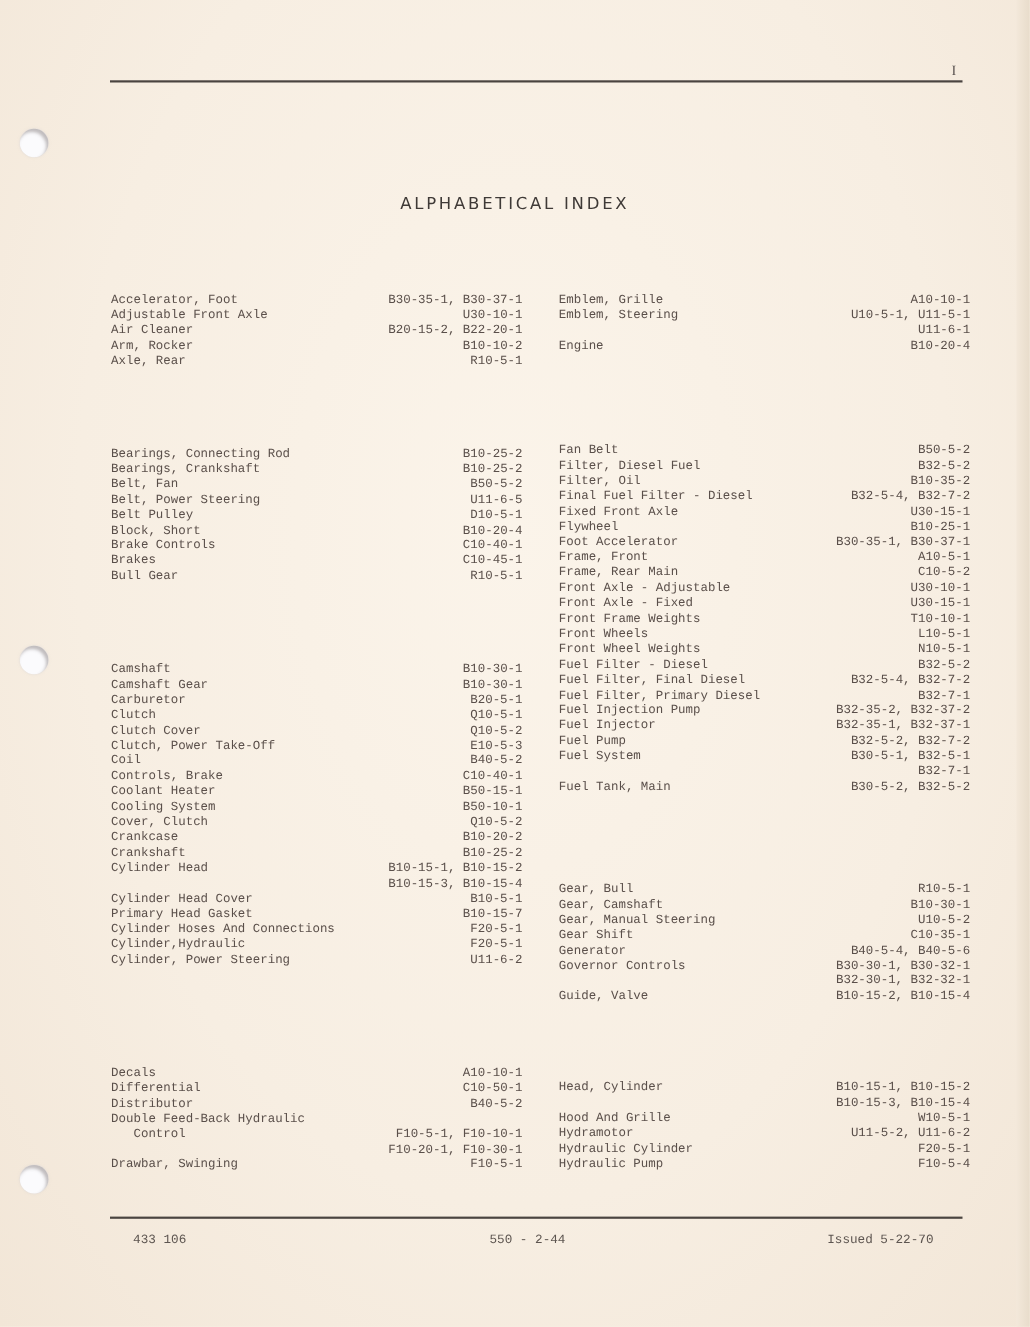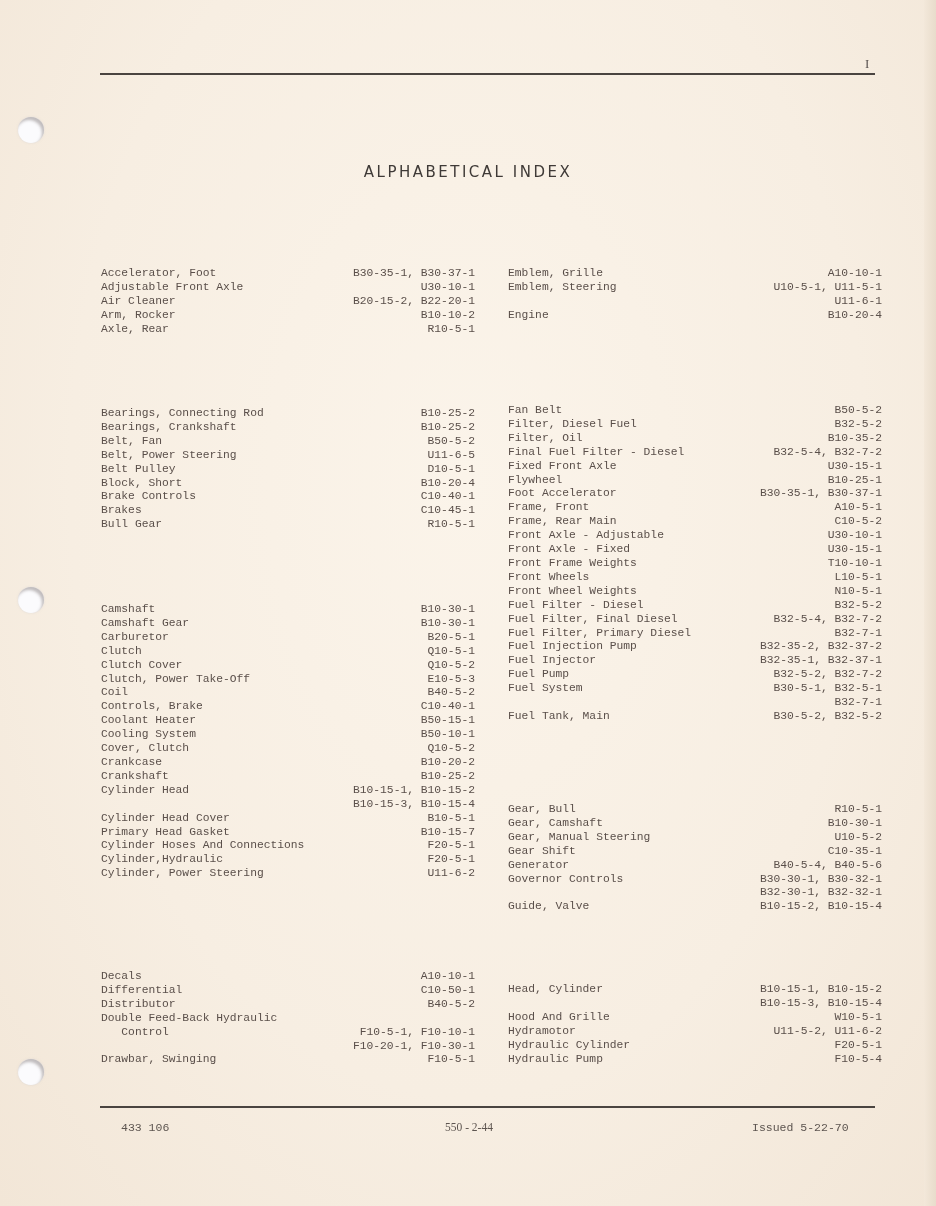--- a/index.html
+++ b/index.html
@@ -18,32 +18,32 @@
       background:linear-gradient(to right, #f3e8da, #e8dccb);
     }
     .hole {
       position:absolute; left:18px; width:26px; height:26px; border-radius:50%;
       background:#fbfbfd;
       box-shadow: -2px 3px 3px rgba(120,110,110,0.45) inset, 0 0 2px rgba(200,200,210,0.5);
     }
     .rule { position:absolute; left:100px; width:775px; height:2px; background:#4a4440; }
     .page-letter { position:absolute; left:865px; top:56px; font-size:13px; color:#5a5350; font-family:"Liberation Serif",serif; }
     .title {
-      position:absolute; left:0; width:936px; top:163px; text-align:center;
+      position:absolute; left:0; width:936px; top:176px; text-align:center;
       font-family:"DejaVu Sans", sans-serif; font-size:15px; letter-spacing:2.5px; color:#3f3a37;
     }
     .col { position:absolute; width:374px; font-size:11.3px; line-height:13.9px;margin-top:17px; }
     .col.left { left:101px; }
     .col.right { left:508px; }
     .row { display:flex; justify-content:space-between; white-space:pre; }
     .row .term { flex:0 0 auto; }
     .row .ref { flex:0 0 auto; text-align:right; }
     .footer { position:absolute; top:1121px; font-size:11.5px; color:#5d5550; }
     .f-left { left:121px; }
-    .f-center { left:445px;font-family:Liberation Serif, serif; }
+    .f-center { left:445px; }
     .f-right { left:752px; }
   </style>
 </head>
 <body>
 
 <div class="page">
   <div class="edge-right"></div>
   <div class="hole" style="top:117px"></div>
   <div class="hole" style="top:587px"></div>
   <div class="hole" style="top:1059px"></div>

